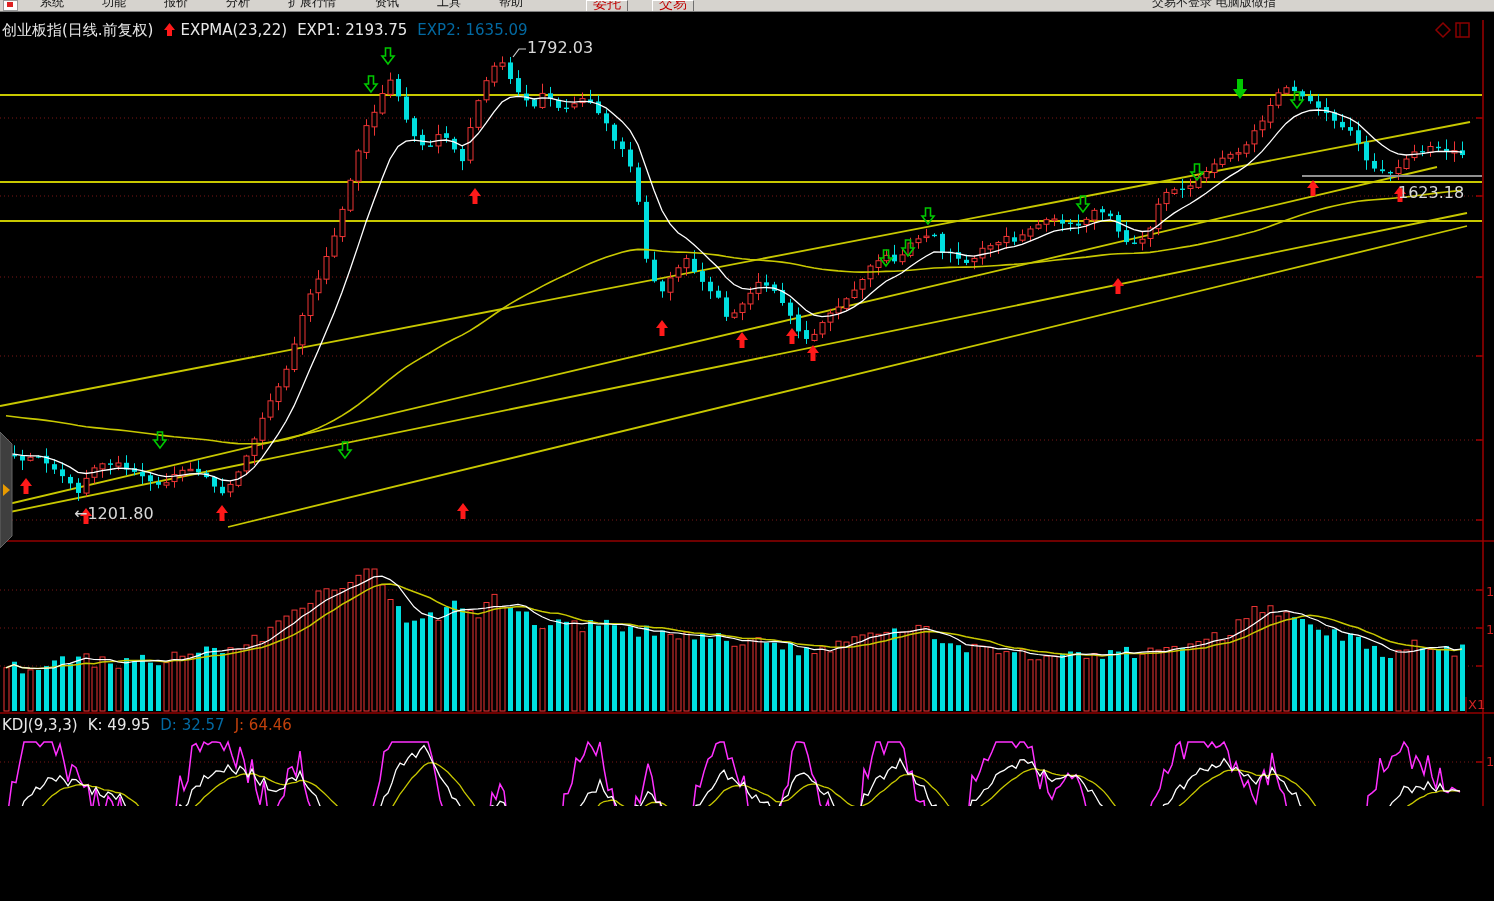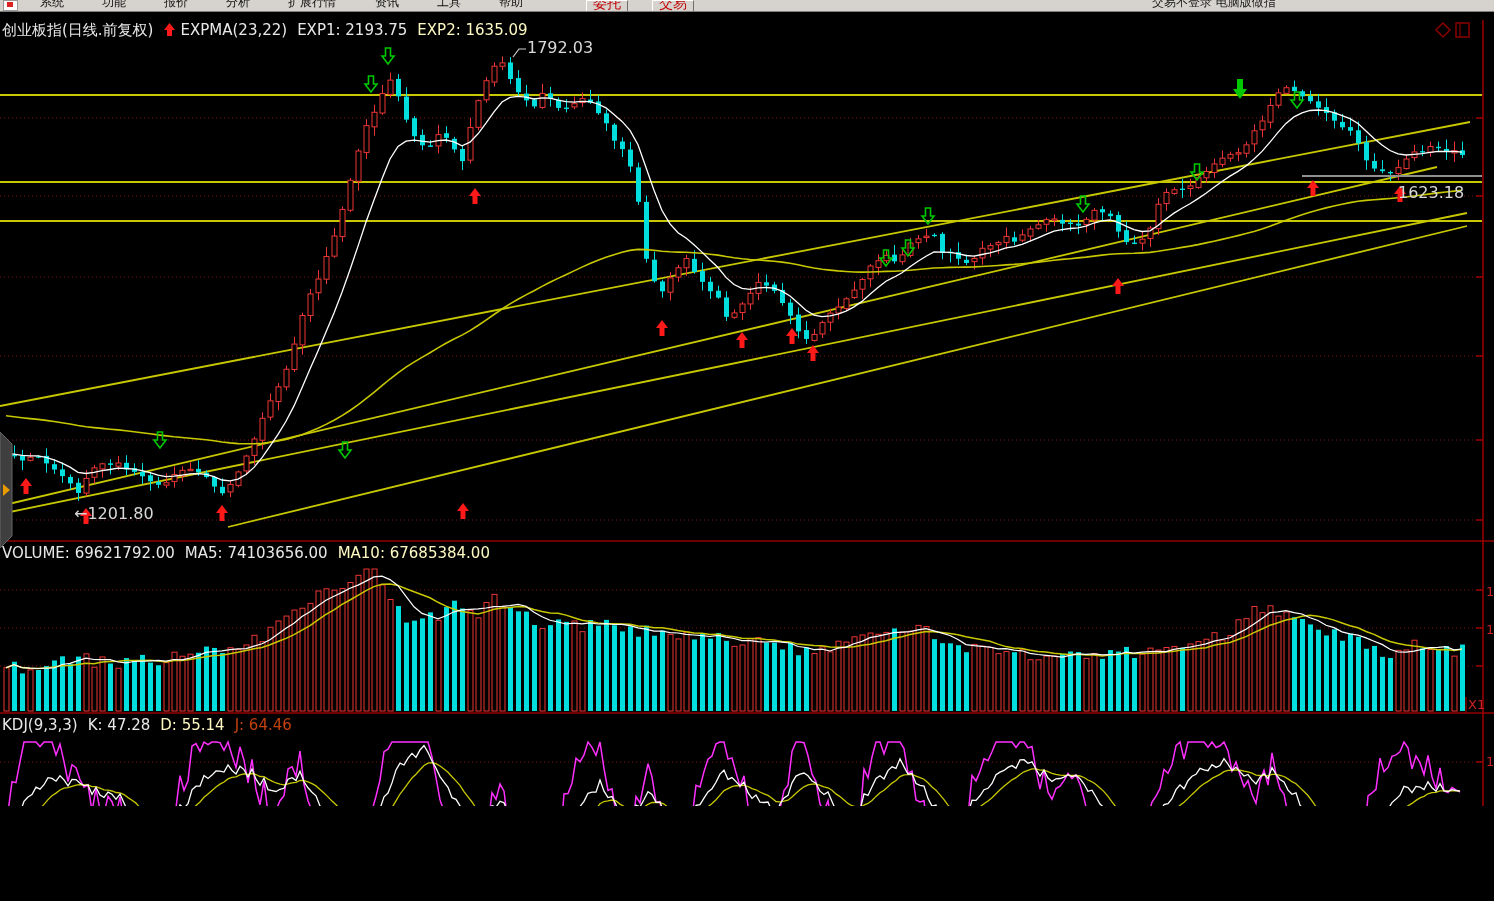--- a/index.html
+++ b/index.html
@@ -11,21 +11,21 @@
   .mitem{position:absolute;top:-6px;font-size:12px;color:#111;white-space:nowrap;}
   .mbtn{position:absolute;top:0px;height:10px;padding:0 6px;background:#d6d3ce;
         border:1px solid #fff;border-right-color:#6e6e6e;border-bottom-color:#6e6e6e;
         color:#c00000;font-size:14px;line-height:14px;overflow:hidden;}
   .mbtn span{position:relative;top:-5px;}
   #appicon{position:absolute;left:3px;top:0px;width:13px;height:9px;background:#fdfdfd;
            border:1px solid #9a9a9a;}
   #appicon::after{content:"";position:absolute;left:3px;top:1px;width:6px;height:5px;background:#d22;}
   .hdr{position:absolute;font-size:15px;white-space:nowrap;z-index:5;pointer-events:none;}
   .hdr span{margin-right:10px;}
-  .w{color:#e8e8e8;} .y{color:#fef9c3;} .m{color:#c2410c;}
+  .w{color:#e8e8e8;} .y{color:#0369a1;} .m{color:#c2410c;}
   svg text{font-family:"DejaVu Sans","Liberation Sans",sans-serif;}
 </style>
 </head>
 <body>
 
 <div id="stage">
 
   <div id="menubar">
     <div id="appicon"></div>
     <div id="menuitems">
@@ -42,26 +42,23 @@
       </div>
     <div class="mitem" style="left:1152px;color:#222;">交易不登录   电脑版做指</div>
   </div>
 
   <div class="hdr" style="left:2px;top:21px;">
     <span class="w">创业板指(日线.前复权)</span><span style="margin-right:4px;"><svg width="13" height="14" viewBox="0 0 13 14" style="vertical-align:-2px">
           <path d="M6.5 0 L12 7 L9 7 L9 13 L4 13 L4 7 L1 7 Z" fill="#ff1a1a"></path>
         </svg></span><span class="w">EXPMA(23,22)</span><span class="w">EXP1: 2193.75</span><span class="y">EXP2: 1635.09</span>
   </div>
 
-  <div class="hdr" style="left:2px;top:544px;">
-    <span class="w">VOLUME: 69621792.00</span><span class="w">MA5: 74103656.00</span><span class="y">MA10: 67685384.00</span>
-  </div>
 
   <div class="hdr" style="left:2px;top:716px;">
-    <span class="w">KDJ(9,3,3)</span><span class="w">K: 47.28</span><span class="y">D: 55.14</span><span class="m">J: 64.46</span>
+    <span class="w">KDJ(9,3,3)</span><span class="w">K: 49.95</span><span class="y">D: 32.57</span><span class="m">J: 64.46</span>
   </div>
 
   <svg id="chart" width="1494" height="901" viewBox="0 0 1494 901" style="position:absolute;left:0;top:0;">
       <g>
         <rect x="0" y="540" width="1494" height="2" fill="#6e0000"></rect>
         <rect x="0" y="712" width="1494" height="2" fill="#6e0000"></rect>
         <rect x="0" y="887" width="1483" height="2" fill="#9e0000"></rect>
         <line x1="1483" y1="20" x2="1483" y2="889" stroke="#9e0000" stroke-width="1.5"></line>
       </g>
       <g>

